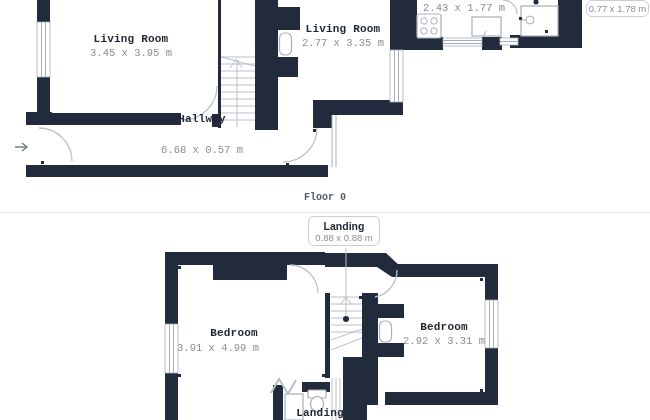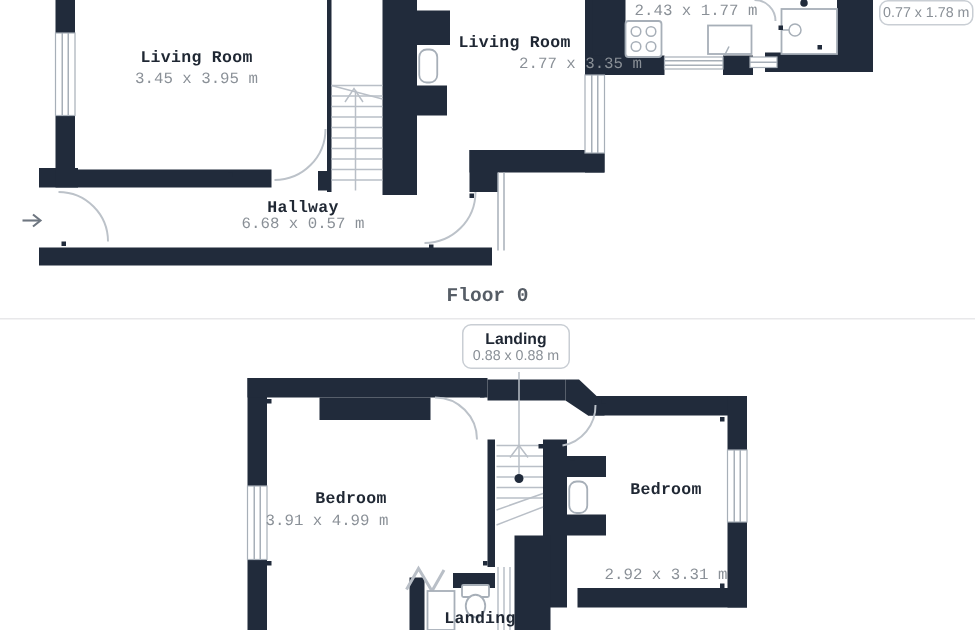--- a/index.html
+++ b/index.html
@@ -4,21 +4,21 @@
 <style>
   html,body{margin:0;padding:0;background:#fff;}
   #stage{
     position:relative;width:650px;height:420px;background:#ffffff;overflow:hidden;
     font-family:"Liberation Sans", sans-serif;
   }
   #plan-svg{position:absolute;left:0;top:0;}
   .label{position:absolute;transform:translate(-50%,-50%);white-space:nowrap;text-align:left;font-family:Liberation Mono, monospace;}
   .room-name{font-size:11px;font-weight:700;letter-spacing:.2px;}
   .room-dims{font-size:10.5px;font-weight:400;}
-  .floor-caption{font-size:13px;font-weight:700;}
+  .floor-caption{font-size:10px;font-weight:700;}
   .badge{
     position:absolute;background:#fff;border:1px solid #C9CED4;border-radius:6px;
     display:flex;flex-direction:column;align-items:center;justify-content:center;
     box-shadow:0 0 0 2px rgba(255,255,255,.6);
   }
   .badge .b-name{font-size:10.5px;font-weight:700;line-height:12px;}
   .badge .b-dims{font-size:9.5px;line-height:11px;}
   .divider{position:absolute;left:0;width:650px;height:1px;}
 </style>
 </head>
@@ -215,38 +215,38 @@
       </g>
     </g>
   </svg>
 
   <div class="divider" style="top: 212px; background: rgb(232, 232, 234);"></div>
 
   <div class="label room-name" style="left: 131px; top: 39px; color: rgb(31, 39, 51);">Living Room</div>
   <div class="label room-dims" style="left: 131px; top: 53px; color: rgb(138, 144, 151);">3.45 x 3.95 m</div>
 
   <div class="label room-name" style="left: 343px; top: 29px; color: rgb(31, 39, 51);">Living Room</div>
-  <div class="label room-dims" style="left: 343px; top: 43px; color: rgb(138, 144, 151); margin-left: 44px;">2.77 x 3.35 m</div>
-
-  <div class="label room-name" style="left: 202px; top: 139px; color: rgb(31, 39, 51);">Hallway</div>
+  <div class="label room-dims" style="left: 343px; top: 43px; color: rgb(138, 144, 151);">2.77 x 3.35 m</div>
+
+  <div class="label room-name" style="left: 202px; top: 119px; color: rgb(31, 39, 51);">Hallway</div>
   <div class="label room-dims" style="left: 202px; top: 150px; color: rgb(138, 144, 151);">6.68 x 0.57 m</div>
 
   <div class="label room-dims" style="left: 464px; top: 8px; color: rgb(138, 144, 151);">2.43 x 1.77 m</div>
 
   <div class="badge" style="left: 586px; top: 0px; width: 61px; height: 15px; border-color: rgb(201, 206, 212);">
     <div class="b-dims" style="color: rgb(138, 144, 151);">0.77 x 1.78 m</div>
   </div>
 
   <div class="label floor-caption" style="left: 325px; top: 197px; color: rgb(86, 93, 102);">Floor 0</div>
 
   <div class="badge" style="left: 308px; top: 216px; width: 70px; height: 28px; border-color: rgb(201, 206, 212);">
     <div class="b-name" style="color: rgb(31, 39, 51);">Landing</div>
     <div class="b-dims" style="color: rgb(138, 144, 151);">0.88 x 0.88 m</div>
   </div>
 
   <div class="label room-name" style="left: 234px; top: 333px; color: rgb(31, 39, 51);">Bedroom</div>
   <div class="label room-dims" style="left: 218px; top: 348px; color: rgb(138, 144, 151);">3.91 x 4.99 m</div>
 
   <div class="label room-name" style="left: 444px; top: 327px; color: rgb(31, 39, 51);">Bedroom</div>
-  <div class="label room-dims" style="left: 444px; top: 341px; color: rgb(138, 144, 151); margin-top: 43px;">2.92 x 3.31 m</div>
+  <div class="label room-dims" style="left: 444px; top: 341px; color: rgb(138, 144, 151);">2.92 x 3.31 m</div>
 
   <div class="label room-name" style="left: 320px; top: 413px; color: rgb(31, 39, 51);">Landing</div>
 </div>
 
 </body></html>

